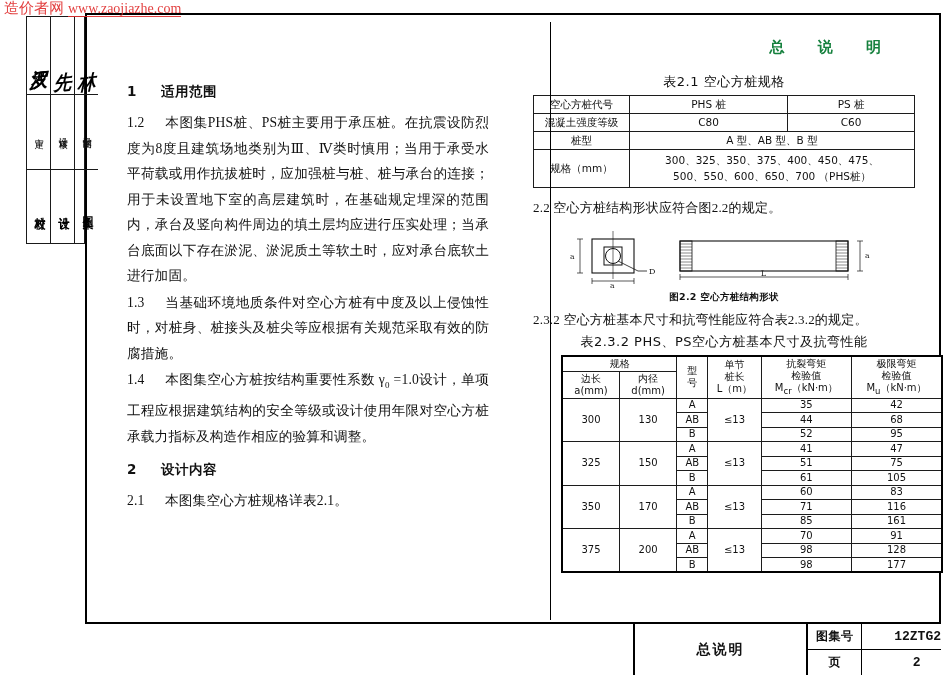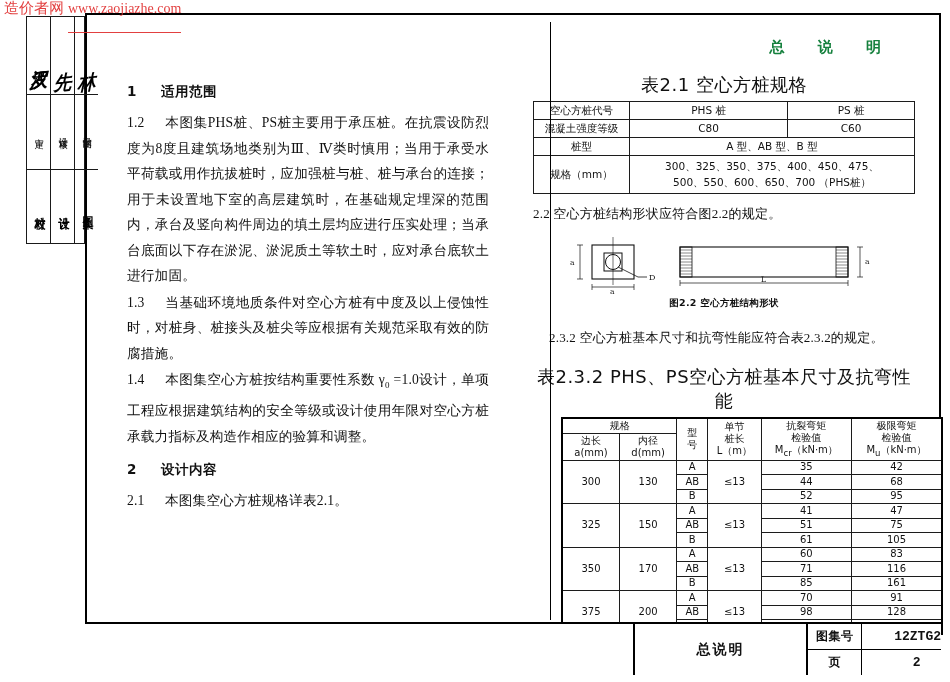--- a/index.html
+++ b/index.html
@@ -24,21 +24,21 @@
     color: #e03030;
     letter-spacing: 0px;
     white-space: nowrap;
     z-index: 40;
     opacity: .92;
   }
   #watermark .wm-url {
     font-family: "Liberation Serif", serif;
     font-size: 14px;
     border-bottom: 1px solid #e03030;
-    padding-bottom: 16px;
+    padding-bottom: 0px;
     margin-left: 4px;
   }
 
   
   #page-frame {
     position: absolute;
     left: 85px; top: 13px;
     width: 856px; height: 662px;
     border: 2px solid #000;
     background: #fff;
@@ -163,21 +163,21 @@
   }
   .para .pnum {
     display: inline-block;
     min-width: 38px;
   }
   .para sub { font-size: 9px; }
 
   
   .tbl-caption {
     font-family: "DejaVu Sans", "Liberation Sans", sans-serif;
-    font-size: 18px;
+    font-size: 13px;
     text-align: center;
     margin: 2px 0 4px 0;
     letter-spacing: .5px;
   }
   table.grid {
     border-collapse: collapse;
     width: 100%;
     font-family: "DejaVu Sans", "Liberation Sans", sans-serif;
     font-size: 10.5px;
     color: #111;
@@ -461,21 +461,21 @@
           <text x="207" y="49" font-family="DejaVu Serif, serif" font-size="7.5" fill="#111">L</text>
 
           <line x1="306" y1="14" x2="306" y2="44" stroke="#111" stroke-width=".7"></line>
           <line x1="303" y1="14" x2="309" y2="14" stroke="#111" stroke-width=".7"></line>
           <line x1="303" y1="44" x2="309" y2="44" stroke="#111" stroke-width=".7"></line>
           <text x="311" y="31" font-family="DejaVu Serif, serif" font-size="7.5" fill="#111">a</text>
         </svg>
         <div id="fig-caption">图2.2 空心方桩结构形状</div>
       </div>
 
-      <div class="note-line" style="margin:16px">2.3.2  空心方桩基本尺寸和抗弯性能应符合表2.3.2的规定。</div>
+      <div class="note-line" style="margin:0">2.3.2  空心方桩基本尺寸和抗弯性能应符合表2.3.2的规定。</div>
 
       <div class="tbl-caption" style="margin-top:2px;">表2.3.2   PHS、PS空心方桩基本尺寸及抗弯性能</div>
 
       <table class="grid thick" id="tbl-232">
         <tbody>
             <tr class="hrow1">
           <th colspan="2" class="w-a">规格</th>
           <th rowspan="2" class="w-t">
             <div>型</div>
             <div>号</div>

